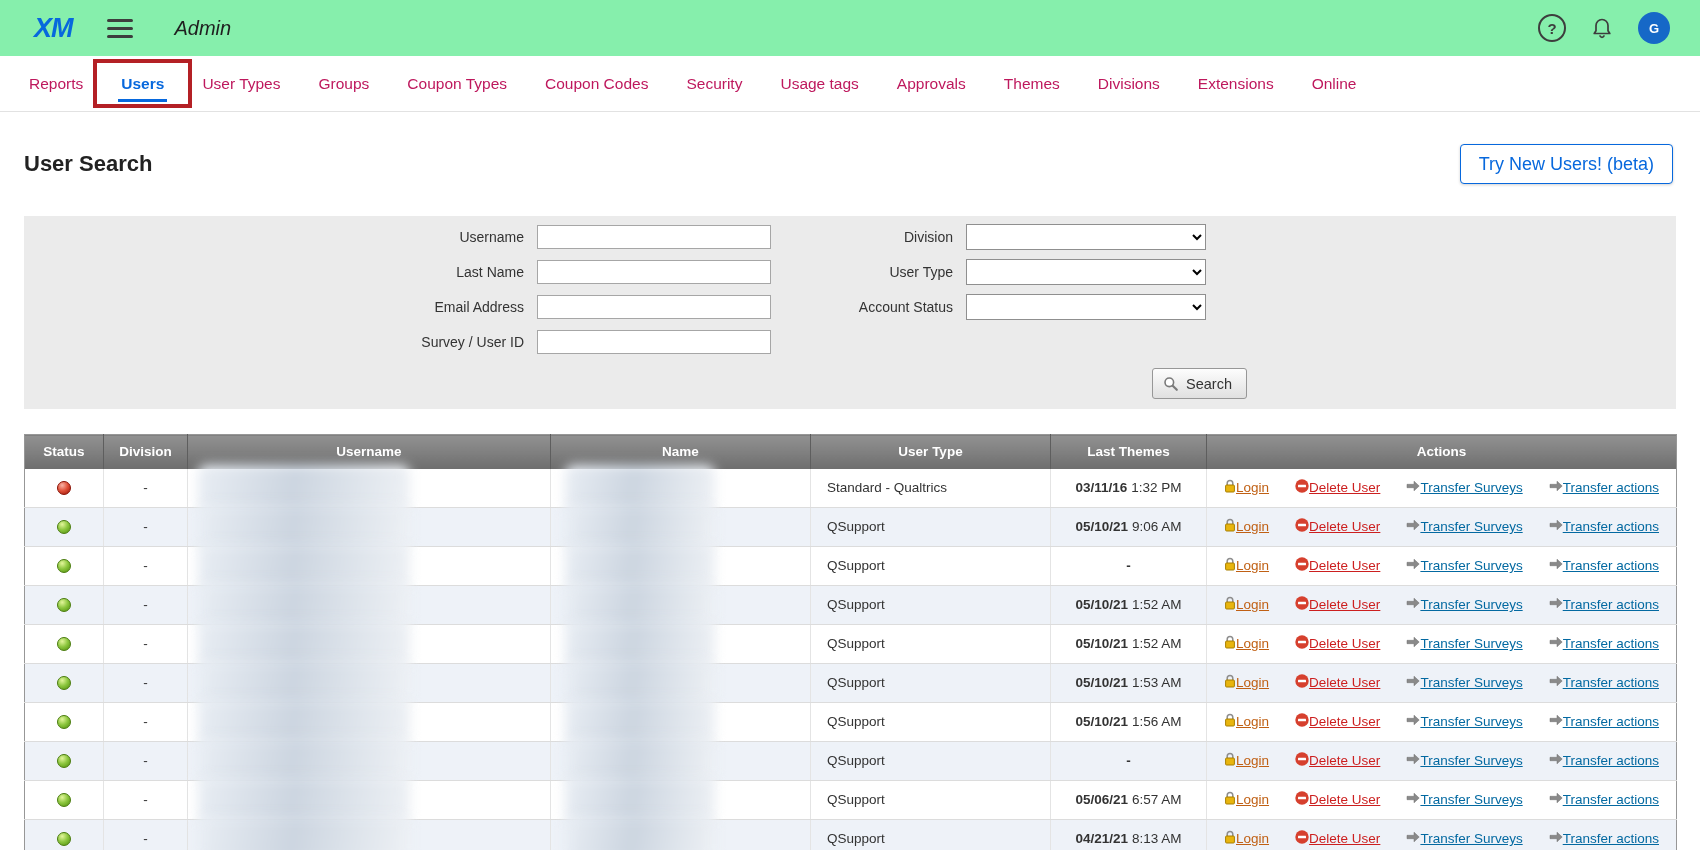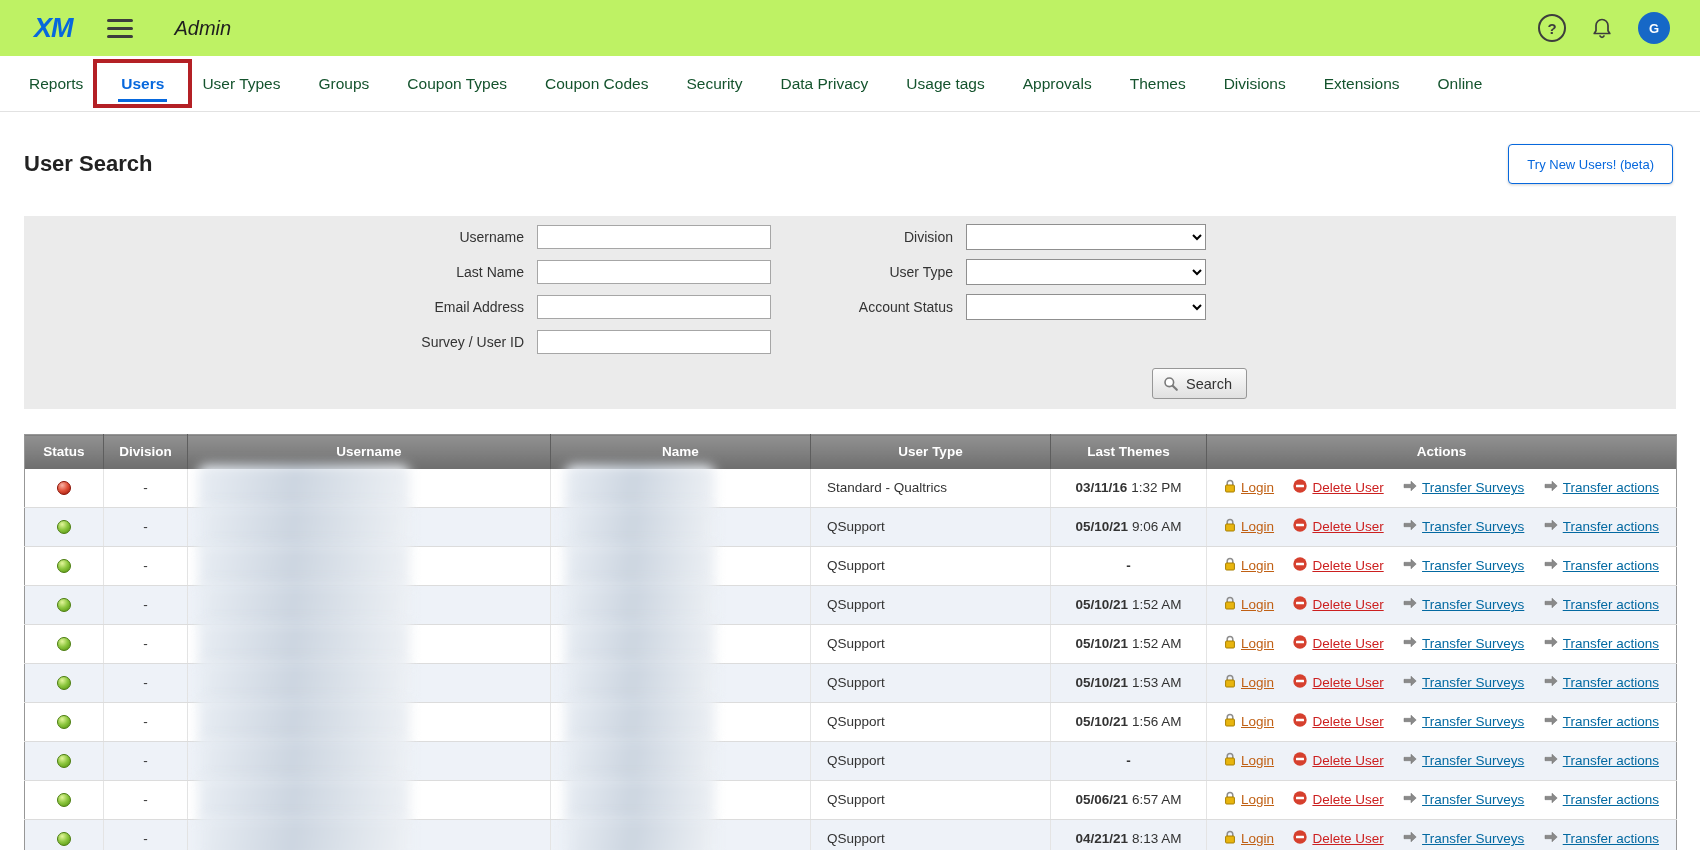--- a/index.html
+++ b/index.html
@@ -3,48 +3,48 @@
 <meta charset="utf-8">
 <style>
   * { box-sizing: border-box; }
   html,body { margin:0; padding:0; }
   body {
     width:1700px; height:850px; overflow:hidden; background:#fff;
     font-family:"Liberation Sans", sans-serif; color:#333; font-size:14px;
   }
 
   
-  .topbar { height:56px; display:flex; align-items:center; padding:0 30px 0 34px; background:#bef264; }
+  .topbar { height:56px; display:flex; align-items:center; padding:0 30px 0 34px; background:#86efac; }
   .xm-logo { font-size:27px; font-weight:800; font-style:italic; color:#0768dd; letter-spacing:-1px; margin-right:34px; }
   .hamburger { width:26px; display:flex; flex-direction:column; gap:5px; cursor:pointer; margin-right:42px; }
   .hamburger span { display:block; height:3px; background:#3d3d3d; border-radius:2px; }
   .topbar-title { font-size:20px; font-weight:500; color:#1f1f1f;font-style:italic; }
   .topbar-right { margin-left:auto; display:flex; align-items:center; gap:24px; }
   .help-icon { width:28px; height:28px; border:2px solid #3d3d3d; border-radius:50%;
     display:flex; align-items:center; justify-content:center; font-size:15px; font-weight:700; color:#3d3d3d; cursor:pointer; }
   .bell-icon { cursor:pointer; display:flex; }
   .avatar { width:32px; height:32px; border-radius:50%; background:#1668c7; color:#fff;
     display:flex; align-items:center; justify-content:center; font-size:13px; font-weight:700; cursor:pointer; }
 
   
   .tabbar { height:56px; border-bottom:1px solid #e2e2e2; display:flex; align-items:stretch;
     padding-left:10px; overflow:hidden; white-space:nowrap; }
   .tab { flex:0 0 auto; padding:0 19px; display:flex; align-items:center; font-size:15.5px;
-    color:#14532d; cursor:pointer; position:relative; }
+    color:#be185d; cursor:pointer; position:relative; }
   .tab.active { color:#0768dd; font-weight:700; }
   .tab.active .active-underline { position:absolute; left:16px; right:16px; bottom:9px; height:3px; background:#0768dd; }
   .annotation-box { position:absolute; top:3px; bottom:3px; left:-9px; right:-9px;
     border:4px solid #b42025; pointer-events:none; }
 
   
   .page-header { height:104px; display:flex; align-items:center; padding:0 27px 0 24px; }
   .page-title { font-size:22px; font-weight:700; color:#222; }
   .header-buttons { margin-left:auto; display:flex; align-items:center; gap:17px; }
   .btn-try { height:40px; padding:0 18px; background:#fff; border:1px solid #0768dd; border-radius:4px;
-    color:#0768dd; font-size:13px; cursor:pointer; box-shadow:0 1px 3px rgba(0,0,0,.18); display:flex; align-items:center; }
+    color:#0768dd; font-size:18px; cursor:pointer; box-shadow:0 1px 3px rgba(0,0,0,.18); display:flex; align-items:center; }
   .btn-create { height:38px; padding:0 14px; background:linear-gradient(#ffffff,#f2f2f2); border:1px solid #b7b7b7;
     border-radius:3px; color:#5ea70b; font-size:15px; font-weight:700; cursor:pointer;
     display:flex; align-items:center; gap:8px; box-shadow:0 1px 2px rgba(0,0,0,.15); }
   .plus-icon { display:flex; }
 
   
   .search-panel { margin:0 24px; height:193px; background:#ebebeb; padding-top:8px; position:relative; }
   .form-cols { display:flex; align-items:flex-start; }
   .form-col { display:flex; flex-direction:column; }
   .form-row { display:flex; align-items:center; height:26px; margin-bottom:9px; }
@@ -71,21 +71,21 @@
   .c-usertype { padding-left:16px !important; }
   .led { display:inline-block; width:14px; height:14px; border-radius:50%; vertical-align:middle; }
   .led.green { background:radial-gradient(circle at 35% 28%, #e2f59a, #8cc63e 48%, #55930f 95%); border:1px solid #4c7d12; }
   .led.red { background:radial-gradient(circle at 35% 28%, #f7b3a6, #e05038 48%, #9c1508 95%); border:1px solid #8a1408; }
   .blur-blob { filter:blur(6px); height:46px; margin:-4px 0; border-radius:9px;
     background:linear-gradient(100deg, #e9eef4 0%, #ccd5e0 45%, #dfe5ec 75%, #eef1f5 100%); }
   .blur-username { width:212px; margin-left:10px; }
   .blur-name { width:150px; margin-left:14px; }
   .lastlogin-date { font-weight:700; }
   .c-actions .actions-wrap { display:flex; align-items:center; justify-content:space-between; padding:0 17px; }
-  .action-link { display:flex; align-items:center; gap:5px; cursor:pointer; text-decoration:none; white-space:nowrap; }
+  .action-link { display:flex; align-items:center; cursor:pointer; text-decoration:none; white-space:nowrap; }
   .action-link .lbl { text-decoration:underline; }
   .login-link .lbl { color:#c06014; }
   .delete-link .lbl { color:#cc1f1f; }
   .transfer-link .lbl { color:#0369a1; }
 </style>
 </head>
 <body>
 
 <div class="topbar">
   <div class="xm-logo">XM</div>
@@ -123,23 +123,20 @@
       <span>Groups</span>
     </div>
   <div class="tab">
       <span>Coupon Types</span>
     </div>
   <div class="tab">
       <span>Coupon Codes</span>
     </div>
   <div class="tab">
       <span>Security</span>
-    </div>
-  <div class="tab">
-      <span>Data Privacy</span>
     </div>
   <div class="tab">
       <span>Usage tags</span>
     </div>
   <div class="tab">
       <span>Approvals</span>
     </div>
   <div class="tab">
       <span>Themes</span>
     </div>

